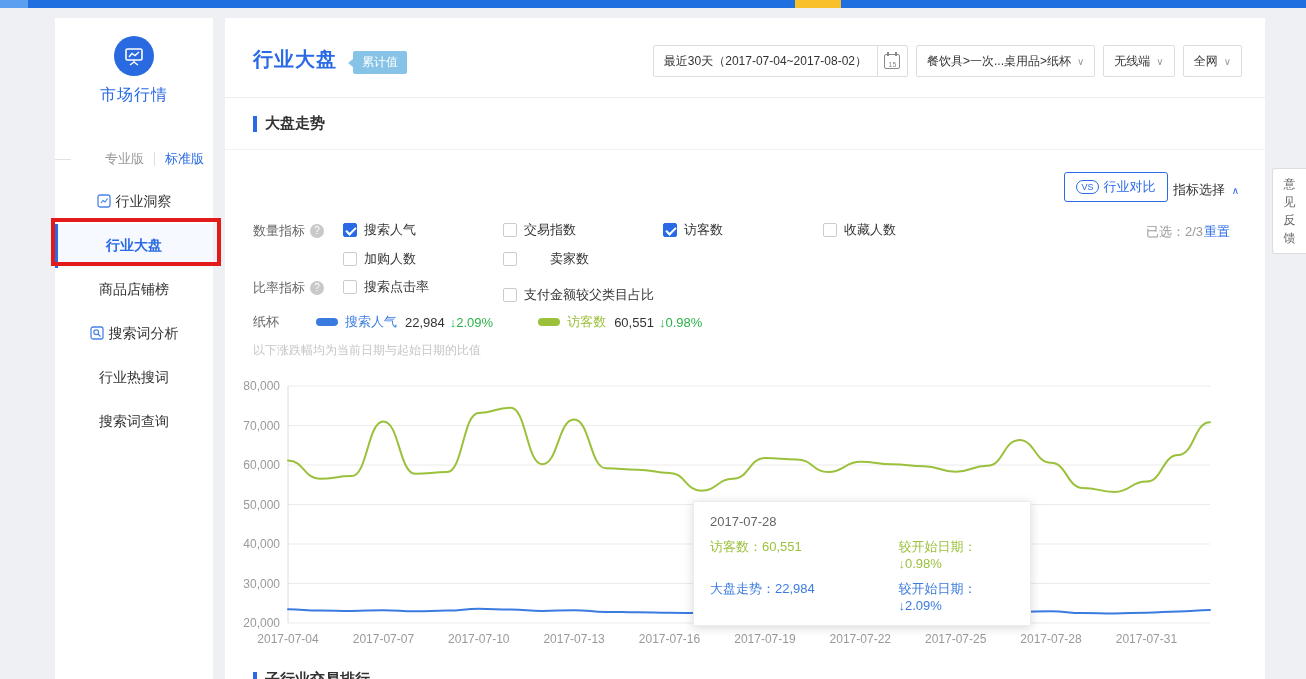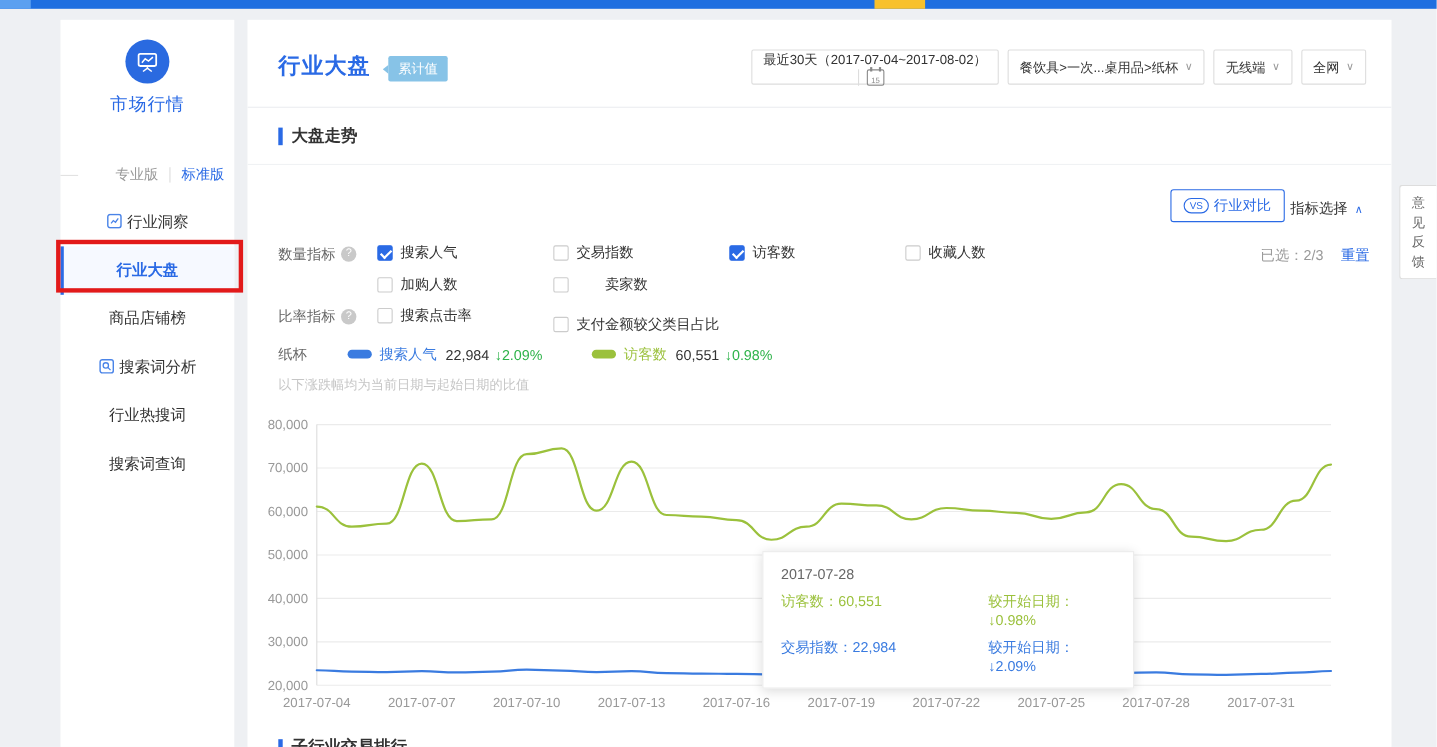--- a/index.html
+++ b/index.html
@@ -32,21 +32,21 @@
   .red-annotation { position:absolute; left:51px; top:218px; width:170px; height:48px; border:4px solid #e21a1a; z-index:60; pointer-events:none; }
 
   
   .main { position:absolute; left:225px; top:18px; width:1040px; height:661px; background:#fff; overflow:hidden; z-index:2; }
   .main-header { position:relative; height:80px; border-bottom:1px solid #ebedf0; }
   .page-title { position:absolute; left:28px; top:28px; font-size:20px; font-weight:bold; color:#2a6ae5; letter-spacing:1px; }
   .tag { position:absolute; left:128px; top:33px; background:#87c3e7; color:#fff; font-size:12px; padding:3px 9px; border-radius:2px; }
   .tag::before { content:""; position:absolute; left:-5px; top:50%; margin-top:-4px; border-top:4px solid transparent; border-bottom:4px solid transparent; border-right:5px solid #87c3e7; }
   .header-filters { position:absolute; right:23px; top:27px; height:32px; display:flex; gap:8px; }
   .filter-box { height:32px; border:1px solid #ddd; border-radius:2px; display:flex; align-items:center; font-size:12px; color:#333; background:#fff; padding:0 10px; cursor:pointer; white-space:nowrap; }
-  .date-box { padding:0;flex-direction:column; }
+  .date-box { padding:0; }
   .date-box .date-text { padding:0 10px; }
   .cal-cell { width:30px; height:100%; border-left:1px solid #ddd; display:flex; align-items:center; justify-content:center; }
   .cal-icon { width:16px; height:15px; border:1px solid #888; border-radius:2px; position:relative; font-size:7px; color:#888; display:flex; align-items:flex-end; justify-content:center; }
   .cal-icon::before { content:""; position:absolute; top:-3px; left:2px; width:2px; height:4px; background:#888; }
   .cal-icon::after { content:""; position:absolute; top:-3px; right:2px; width:2px; height:4px; background:#888; }
   .chev { color:#999; font-size:10px; margin-left:6px; }
 
   .section-row { position:relative; height:52px; display:flex; align-items:center; padding-left:28px; border-bottom:1px solid #f0f2f4; }
   .sec-bar { width:4px; height:16px; background:#2a6ae5; margin-right:8px; }
   .sec-title { font-size:15px; font-weight:bold; color:#333; }
@@ -58,21 +58,21 @@
   .metric-select .up-chev { color:#2a6ae5; font-size:10px; margin-left:3px; }
 
   .ind-label { position:absolute; font-size:13px; color:#666; display:flex; align-items:center; gap:5px; }
   .help { width:14px; height:14px; border-radius:50%; background:#c9c9c9; color:#fff; font-size:10px; line-height:14px; text-align:center; cursor:pointer; }
   .help::after { content:"?"; }
   .cb-item { position:absolute; display:flex; align-items:center; gap:7px; font-size:13px; color:#333; cursor:pointer; }
   .cb { width:14px; height:14px; border:1px solid #ccc; border-radius:2px; background:#fff; position:relative; flex:0 0 auto; }
   .cb.checked { background:#2a6ae5; border-color:#2a6ae5; }
   .cb.checked::after { content:""; position:absolute; left:2px; top:3px; width:8px; height:4px; border-left:2px solid #fff; border-bottom:2px solid #fff; transform:rotate(-45deg); }
   .selected-info { position:absolute; left:921px; top:205px; font-size:13px; color:#999; white-space:nowrap; }
-  .reset-link { color:#2a6ae5; margin-left:16px; cursor:pointer; }
+  .reset-link { color:#2a6ae5; margin-left:1px; cursor:pointer; }
 
   
   .legend-row { position:absolute; left:28px; top:295px; display:flex; align-items:center; font-size:13px;gap:17px; }
   .legend-cat { color:#666; margin-right:20px; }
   .legend-item { display:flex; align-items:center; margin-right:28px; cursor:pointer; }
   .pill { width:22px; height:8px; border-radius:4px; margin-right:7px; }
   .pill-blue { background:#3a7be0; }
   .pill-green { background:#9bc13c; }
   .l-name { margin-right:8px; }
   .c-blue { color:#3a7be0; }
@@ -291,21 +291,21 @@
         <path d="M 48 233.3 C 63.9 233.3, 63.9 234.6, 79.8 234.6 C 95.7 234.6, 95.7 235, 111.6 235 C 127.5 235, 127.5 234.2, 143.4 234.2 C 159.3 234.2, 159.3 235.3, 175.2 235.3 C 191.1 235.3, 191.1 234.6, 207 234.6 C 222.9 234.6, 222.9 232.8, 238.8 232.8 C 254.7 232.8, 254.7 233.6, 270.6 233.6 C 286.5 233.6, 286.5 235, 302.3 235 C 318.2 235, 318.2 234.2, 334.1 234.2 C 350.0 234.2, 350.0 235.9, 365.9 235.9 C 381.8 235.9, 381.8 236.3, 397.7 236.3 C 413.6 236.3, 413.6 236.7, 429.5 236.7 C 445.4 236.7, 445.4 237.1, 461.3 237.1 C 477.2 237.1, 477.2 236.3, 493.1 236.3 C 509.0 236.3, 509.0 235.5, 524.9 235.5 C 540.8 235.5, 540.8 235.9, 556.7 235.9 C 572.6 235.9, 572.6 236.3, 588.5 236.3 C 604.4 236.3, 604.4 235.9, 620.3 235.9 C 636.2 235.9, 636.2 236.1, 652.1 236.1 C 668.0 236.1, 668.0 236.3, 683.9 236.3 C 699.8 236.3, 699.8 236.5, 715.7 236.5 C 731.5 236.5, 731.5 236.3, 747.4 236.3 C 763.3 236.3, 763.3 235.7, 779.2 235.7 C 795.1 235.7, 795.1 235.2, 811 235.2 C 826.9 235.2, 826.9 237.1, 842.8 237.1 C 858.7 237.1, 858.7 237.5, 874.6 237.5 C 890.5 237.5, 890.5 236.7, 906.4 236.7 C 922.3 236.7, 922.3 235.5, 938.2 235.5 C 954.1 235.5, 954.1 234, 970 234" fill="none" stroke="#3a7be0" stroke-width="2" stroke-linecap="round"></path>
         <path d="M 48 84.5 C 63.9 84.5, 63.9 102.8, 79.8 102.8 C 95.7 102.8, 95.7 100.1, 111.6 100.1 C 127.5 100.1, 127.5 45.5, 143.4 45.5 C 159.3 45.5, 159.3 97.7, 175.2 97.7 C 191.1 97.7, 191.1 96.1, 207 96.1 C 222.9 96.1, 222.9 36.9, 238.8 36.9 C 254.7 36.9, 254.7 31.7, 270.6 31.7 C 286.5 31.7, 286.5 88.2, 302.3 88.2 C 318.2 88.2, 318.2 43.6, 334.1 43.6 C 350.0 43.6, 350.0 92.2, 365.9 92.2 C 381.8 92.2, 381.8 93.7, 397.7 93.7 C 413.6 93.7, 413.6 96.9, 429.5 96.9 C 445.4 96.9, 445.4 114.7, 461.3 114.7 C 477.2 114.7, 477.2 102.8, 493.1 102.8 C 509.0 102.8, 509.0 81.9, 524.9 81.9 C 540.8 81.9, 540.8 83.5, 556.7 83.5 C 572.6 83.5, 572.6 96.1, 588.5 96.1 C 604.4 96.1, 604.4 85.8, 620.3 85.8 C 636.2 85.8, 636.2 88.2, 652.1 88.2 C 668.0 88.2, 668.0 90.2, 683.9 90.2 C 699.8 90.2, 699.8 95.7, 715.7 95.7 C 731.5 95.7, 731.5 89.8, 747.4 89.8 C 763.3 89.8, 763.3 64.1, 779.2 64.1 C 795.1 64.1, 795.1 86.8, 811 86.8 C 826.9 86.8, 826.9 111.9, 842.8 111.9 C 858.7 111.9, 858.7 115.9, 874.6 115.9 C 890.5 115.9, 890.5 105.6, 906.4 105.6 C 922.3 105.6, 922.3 79.1, 938.2 79.1 C 954.1 79.1, 954.1 46.3, 970 46.3" fill="none" stroke="#9bc13c" stroke-width="2" stroke-linecap="round"></path>
       </svg>
     <div class="chart-tooltip">
       <div class="tt-date">2017-07-28</div>
       <div class="tt-row green">
         <span class="tt-left"><span>访客数：</span><span>60,551</span></span>
         <span><span>较开始日期：</span><span>↓0.98%</span></span>
       </div>
       <div class="tt-row blue">
-        <span class="tt-left"><span>交易指数：</span><span>22,984</span></span>
+        <span class="tt-left"><span>大盘走势：</span><span>22,984</span></span>
         <span><span>较开始日期：</span><span>↓2.09%</span></span>
       </div>
     </div>
   </div>
 
   <div class="bottom-section">
     <span class="sec-bar"></span>
     <span class="sec-title">子行业交易排行</span>
   </div>
 </div>

